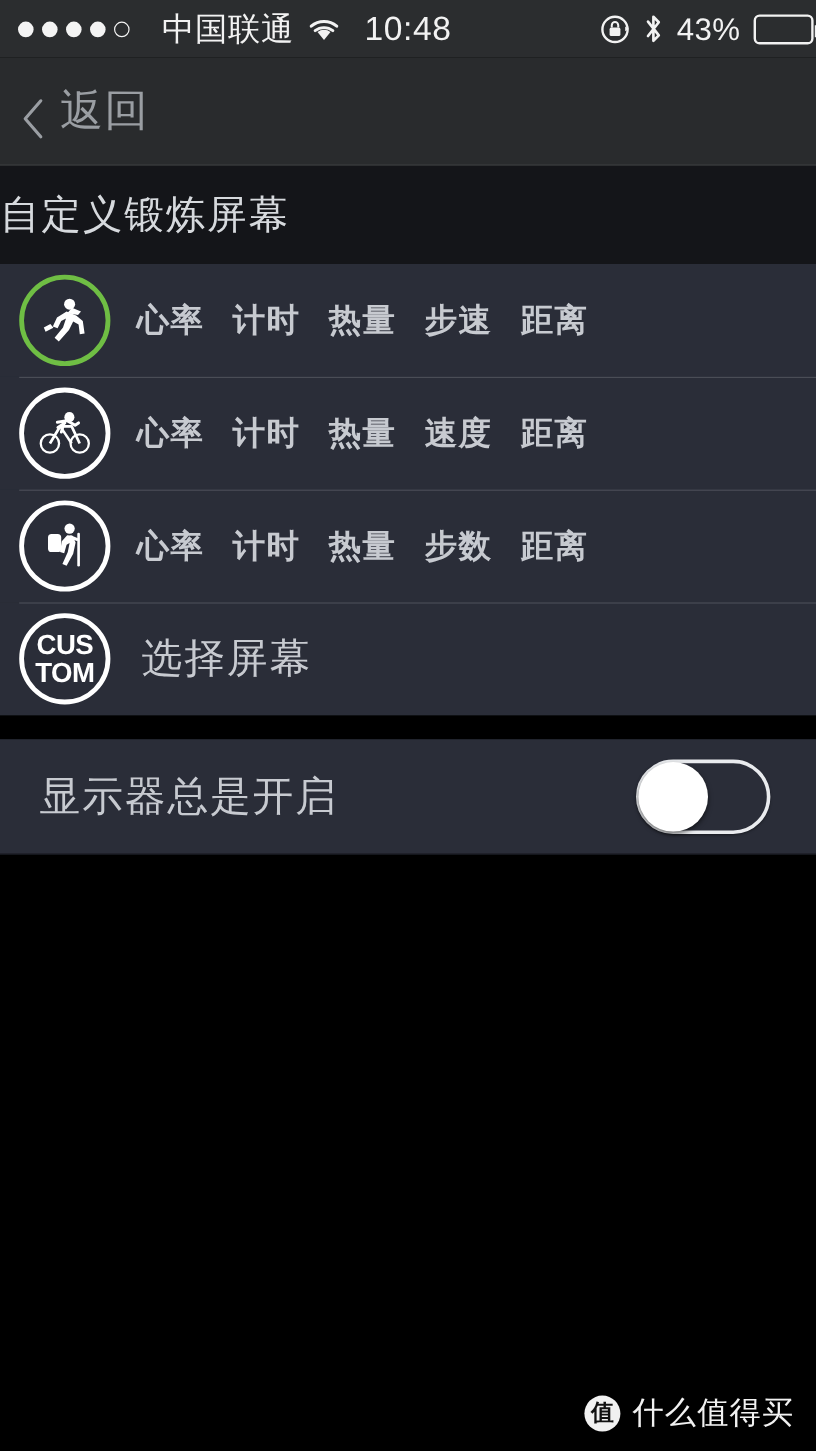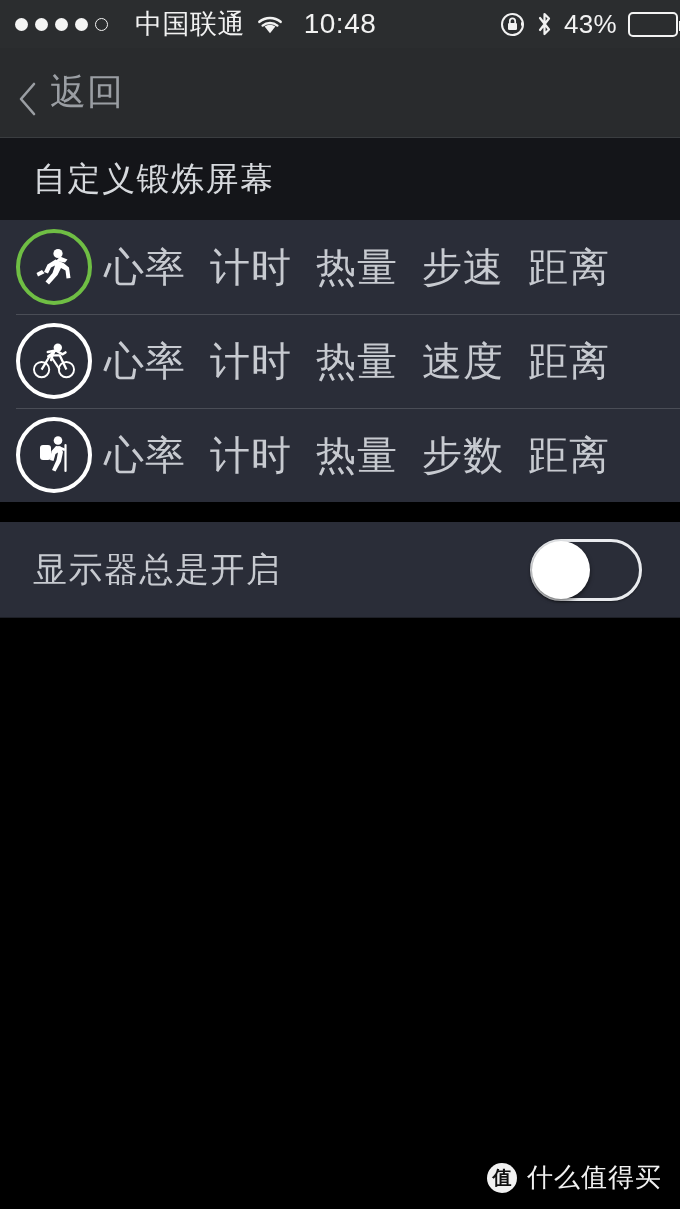--- a/index.html
+++ b/index.html
@@ -49,21 +49,21 @@
   .chev{ width:22px; height:36px; }
   .back-label{ font-size:36px; color:#9a9ea3; font-weight:300; letter-spacing:1px; }
   .nav-title{
     position:absolute; left:0; right:0; text-align:center;
     font-size:38px; color:#f4f4f5; letter-spacing:2px; font-weight:400;
   }
 
   
   .section-header{
     background:#141519; height:82px; display:flex; align-items:center;
-    padding-left:33px; color:#d6d9dd; font-size:33px; letter-spacing:1.5px;
+    color:#d6d9dd; font-size:33px; letter-spacing:1.5px;
     font-weight:300;
   }
 
   
   .rows{ background:#2a2d38; }
   .row{
     position:relative; height:94px; display:flex; align-items:center;
     padding-left:16px; background:#2a2d38; cursor:pointer;
   }
   .row + .row::before{
@@ -75,22 +75,22 @@
     border:4px solid #ffffff; display:flex; align-items:center; justify-content:center;
     position:relative;
   }
   .row-icon.accent{ border-color:#6fbe44; }
   .row-icon svg{ display:block; }
   .custom-text{
     color:#fff; font-size:23px; font-weight:bold; line-height:23px;
     text-align:center; letter-spacing:-0.5px; font-family:"Liberation Sans",sans-serif;
   }
   .row-metrics{
-    margin-left:12px; display:flex; align-items:center; gap:24px;
-    color:#c7cad0; font-size:40px; font-weight:400; letter-spacing:1px;
+    margin-left:22px; display:flex; align-items:center; gap:24px;
+    color:#c7cad0; font-size:27px; font-weight:700; letter-spacing:1px;
   }
   .row-label{
     margin-left:26px; color:#c7cad0; font-size:34px; font-weight:300; letter-spacing:1.5px;
   }
 
   
   .toggle-row{
     height:96px; background:#2a2d38; display:flex; align-items:center;
     padding:0 38px 0 33px; justify-content:space-between;
     border-bottom:1px solid #1d1f26;
@@ -232,20 +232,29 @@
       </div>
       <div class="row-metrics">
         <span>心率</span>
         <span>计时</span>
         <span>热量</span>
         <span>步数</span>
         <span>距离</span>
       </div>
     </div>
 
+    <div class="row">
+      <div class="row-icon">
+        <div class="custom-text">
+          <div>CUS</div>
+          <div>TOM</div>
+        </div>
+      </div>
+      <div class="row-label">选择屏幕</div>
+    </div>
   </div>
 
 
   <div class="toggle-row">
     <span class="toggle-label">显示器总是开启</span>
     <span class="switch">
       <span class="knob"></span>
     </span>
   </div>
 

